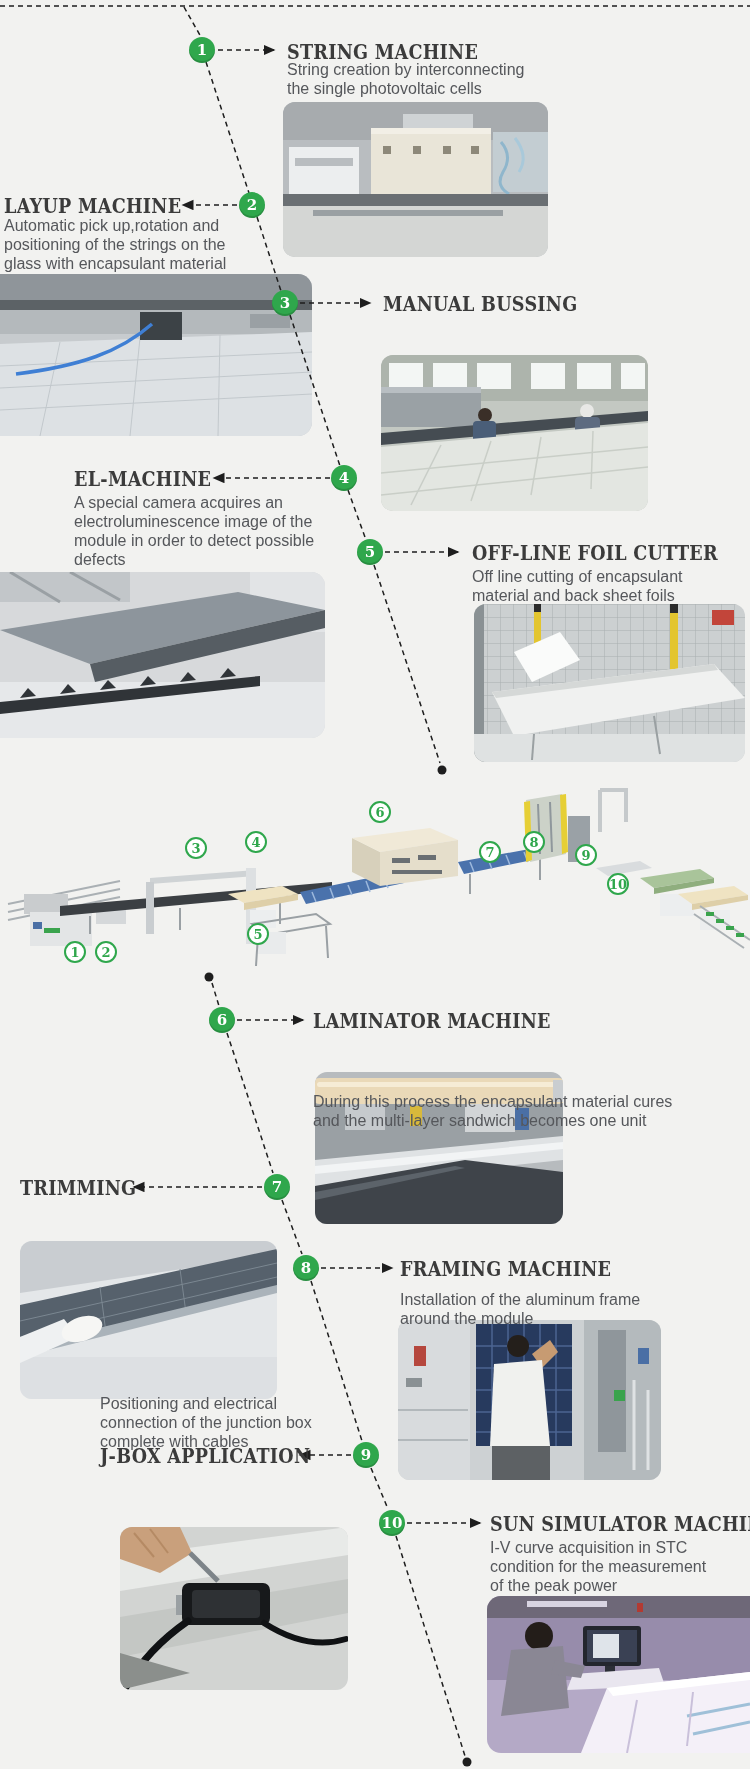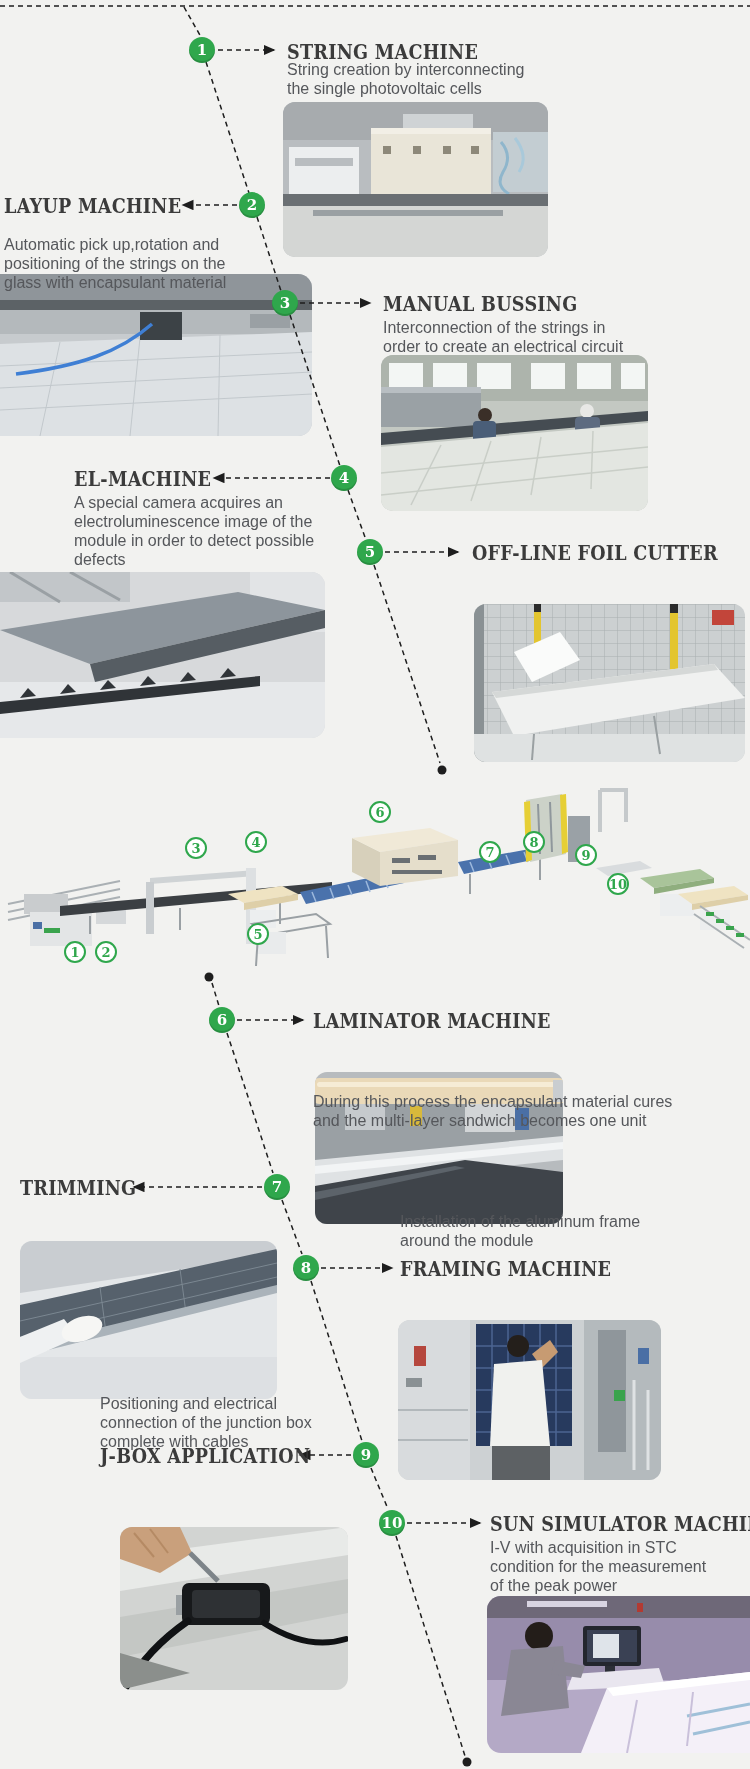--- a/index.html
+++ b/index.html
@@ -25,22 +25,22 @@
           font-size:13px;display:flex;align-items:center;justify-content:center;box-sizing:border-box;}
   
   .c1{left:189px;top:37px}.c2{left:239px;top:192px}.c3{left:272px;top:290px}.c4{left:331px;top:465px}
   .c5{left:357px;top:539px}.c6{left:209px;top:1007px}.c7{left:264px;top:1174px}.c8{left:293px;top:1255px}
   .c9{left:353px;top:1442px}.c10{left:379px;top:1510px}
   
   .t1{left:287px;top:40px}.t2{left:4px;top:194px}.t3{left:383px;top:292px}.t4{left:74px;top:467px}
   .t5{left:472px;top:541px}.t6{left:313px;top:1009px}.t7{left:20px;top:1176px}.t8{left:400px;top:1257px}
   .t9{left:100px;top:1444px}.t10{left:490px;top:1512px}
   
-  .d1{left:287px;top:60px}.d2{left:4px;top:235px}.d3{left:383px;top:318px}.d4{left:74px;top:493px}
-  .d5{left:472px;top:567px}.d6{left:313px;top:1092px}.d7{left:20px;top:1202px}.d8{left:400px;top:1212px}
+  .d1{left:287px;top:60px}.d2{left:4px;top:216px}.d3{left:383px;top:318px}.d4{left:74px;top:493px}
+  .d5{left:472px;top:567px}.d6{left:313px;top:1092px}.d7{left:20px;top:1202px}.d8{left:400px;top:1290px}
   .d9{left:100px;top:1394px}.d10{left:490px;top:1538px}
   
   .p1{left:283px;top:102px;width:265px;height:155px}
   .p2{left:0;top:274px;width:312px;height:162px}
   .p3{left:381px;top:355px;width:267px;height:156px}
   .p4{left:0;top:572px;width:325px;height:166px}
   .p5{left:474px;top:604px;width:271px;height:158px}
   .p6{left:315px;top:1072px;width:248px;height:152px}
   .p7{left:20px;top:1241px;width:257px;height:158px}
   .p8{left:398px;top:1320px;width:263px;height:160px}
@@ -112,34 +112,34 @@
   <div class="title t7">TRIMMING</div>
   <div class="title t8">FRAMING MACHINE</div>
   <div class="title t9">J-BOX APPLICATION</div>
   <div class="title t10">SUN SIMULATOR MACHINE</div>
 
   <div class="desc d1">String creation by interconnecting
 the single photovoltaic cells</div>
   <div class="desc d2">Automatic pick up,rotation and
 positioning of the strings on the
 glass with encapsulant material</div>
-  <div class="desc d3">Interconnection of the strings in
-order to create an electrical circuit</div>
   <div class="desc d4">A special camera acquires an
 electroluminescence image of the
 module in order to detect possible
 defects</div>
+  <div class="desc d5">Off line cutting of encapsulant
+material and back sheet foils</div>
   <div class="desc d6">During this process the encapsulant material cures
 and the multi-layer sandwich becomes one unit</div>
   <div class="desc d8">Installation of the aluminum frame
 around the module</div>
   <div class="desc d9">Positioning and electrical
 connection of the junction box
 complete with cables</div>
-  <div class="desc d10">I-V with acquisition in STC
+  <div class="desc d10">I-V curve acquisition in STC
 condition for the measurement
 of the peak power</div>
 
   <div class="photo p1">
     <svg viewBox="0 0 265 155" preserveAspectRatio="none">
       <rect width="265" height="155" fill="#b9bdc0"></rect>
       <rect width="265" height="38" fill="#a7abae"></rect>
       <rect x="120" y="12" width="70" height="18" fill="#cfd3d5"></rect>
       <rect x="0" y="98" width="265" height="57" fill="#d4d6d4"></rect>
       <rect x="210" y="30" width="55" height="60" fill="#c3cdd2"></rect>

